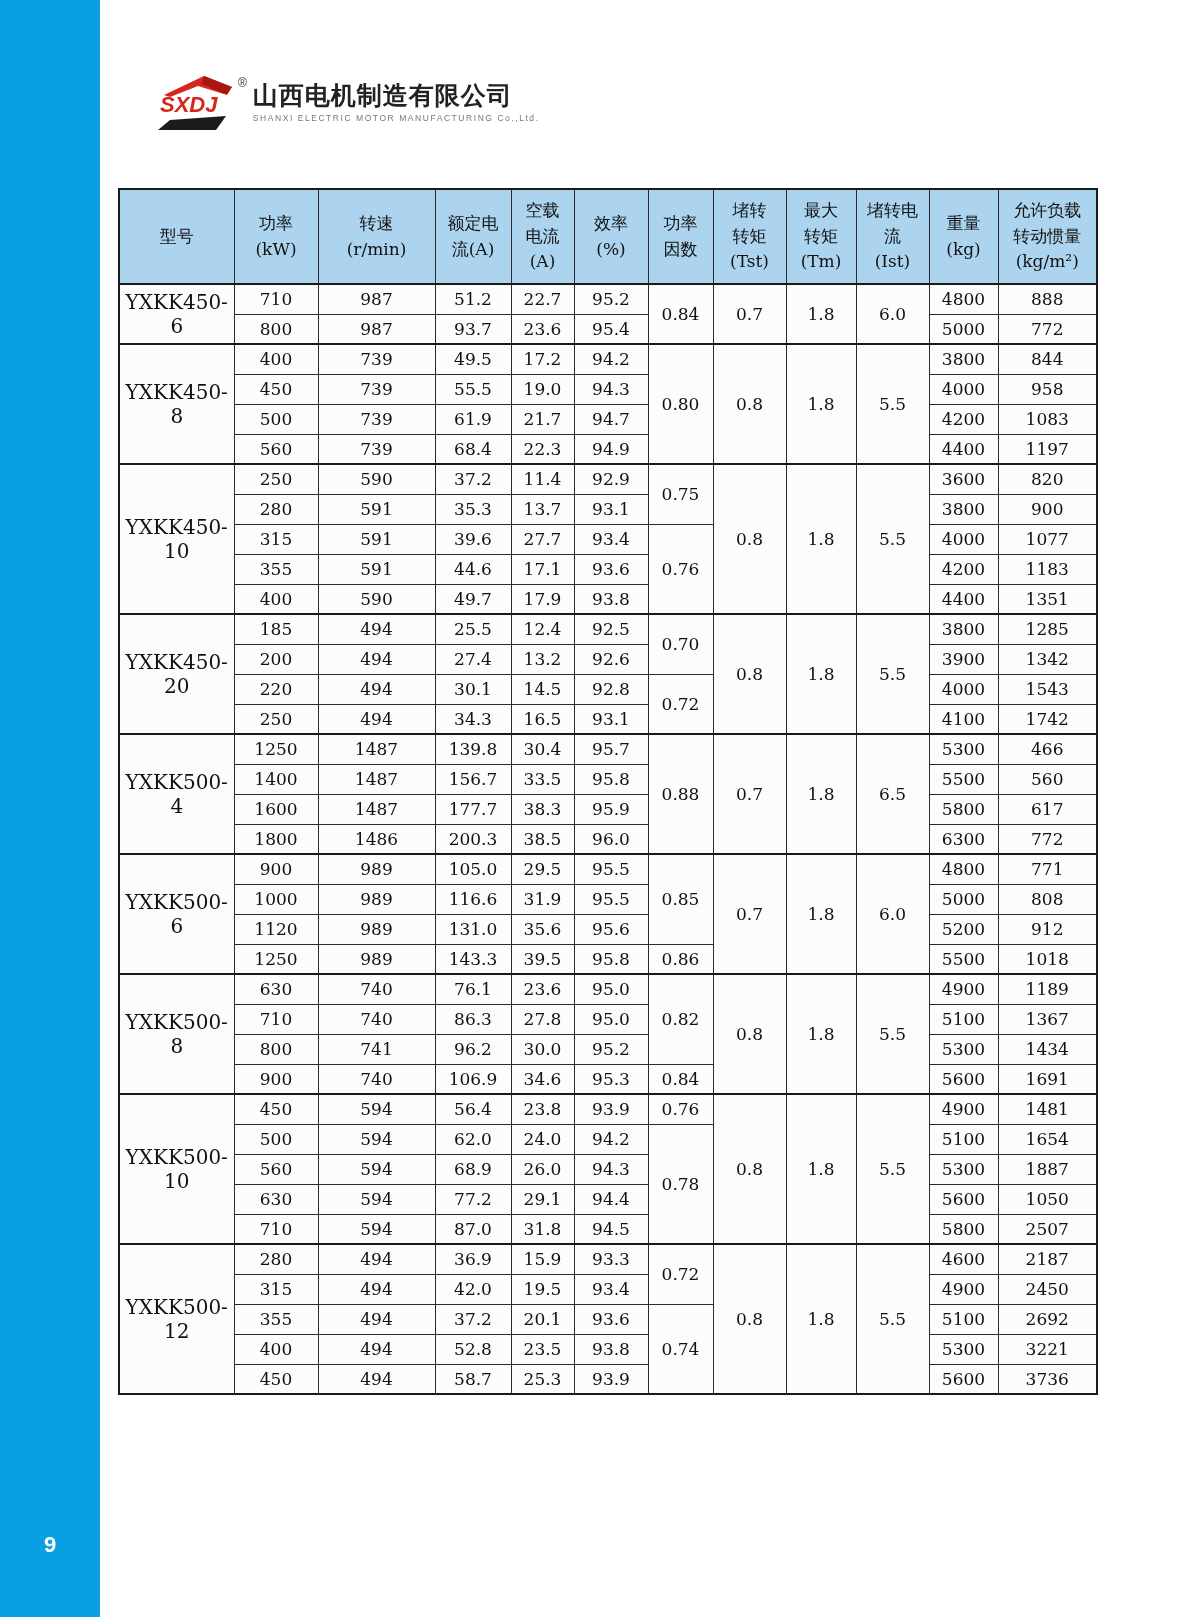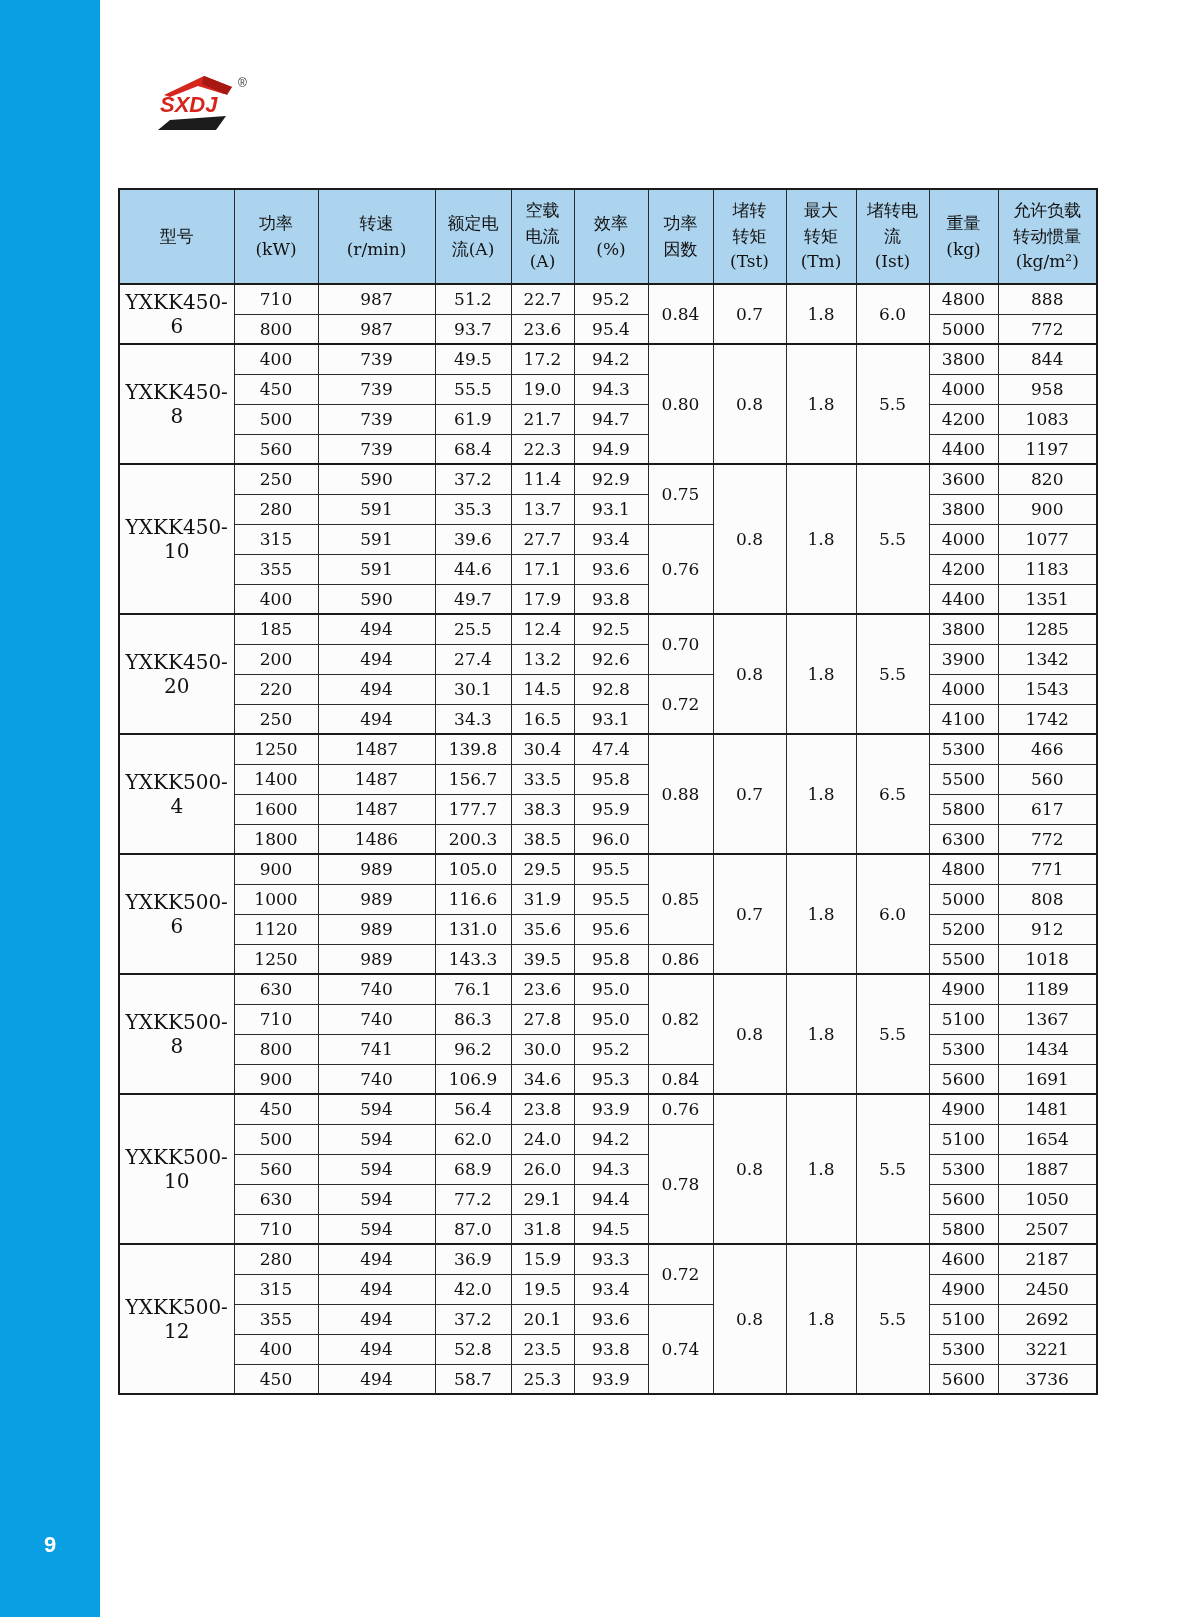--- a/index.html
+++ b/index.html
@@ -72,20 +72,24 @@
   <div class="logo-area">
     <div class="logo-mark">
       <svg width="78" height="58" viewBox="0 0 78 58" xmlns="http://www.w3.org/2000/svg">
         <polygon points="6,21 46,2 74,13 66,20 40,12 12,23" fill="#d6251d"></polygon>
         <polygon points="46,2 74,13 69,21 44,10" fill="#a81812"></polygon>
         <text x="2" y="38" font-family="Liberation Sans, sans-serif" font-weight="bold" font-style="italic" font-size="22" fill="#d6251d">SXDJ</text>
         <polygon points="12,46 68,42 58,56 0,56" fill="#1c1c1c"></polygon>
       </svg>
     </div>
     <div class="logo-reg">®</div>
+    <div class="logo-text">
+      <div class="company-cn">山西电机制造有限公司</div>
+      <div class="company-en">SHANXI ELECTRIC MOTOR MANUFACTURING Co.,Ltd.</div>
+    </div>
   </div>
 
   <div class="table-wrap">
     <table>
       <colgroup>
           <col style="width: 115px;">
           <col style="width: 84px;">
           <col style="width: 117px;">
           <col style="width: 76px;">
           <col style="width: 63px;">
@@ -310,21 +314,21 @@
             <td>93.1</td>
             <td>4100</td>
             <td>1742</td>
           </tr>
           <tr class="gs">
             <td rowspan="4" class="model">YXKK500-4</td>
             <td>1250</td>
             <td>1487</td>
             <td>139.8</td>
             <td>30.4</td>
-            <td>47.4</td>
+            <td>95.7</td>
             <td rowspan="4">0.88</td>
             <td rowspan="4">0.7</td>
             <td rowspan="4">1.8</td>
             <td rowspan="4">6.5</td>
             <td>5300</td>
             <td>466</td>
           </tr>
           <tr>
             <td>1400</td>
             <td>1487</td>

